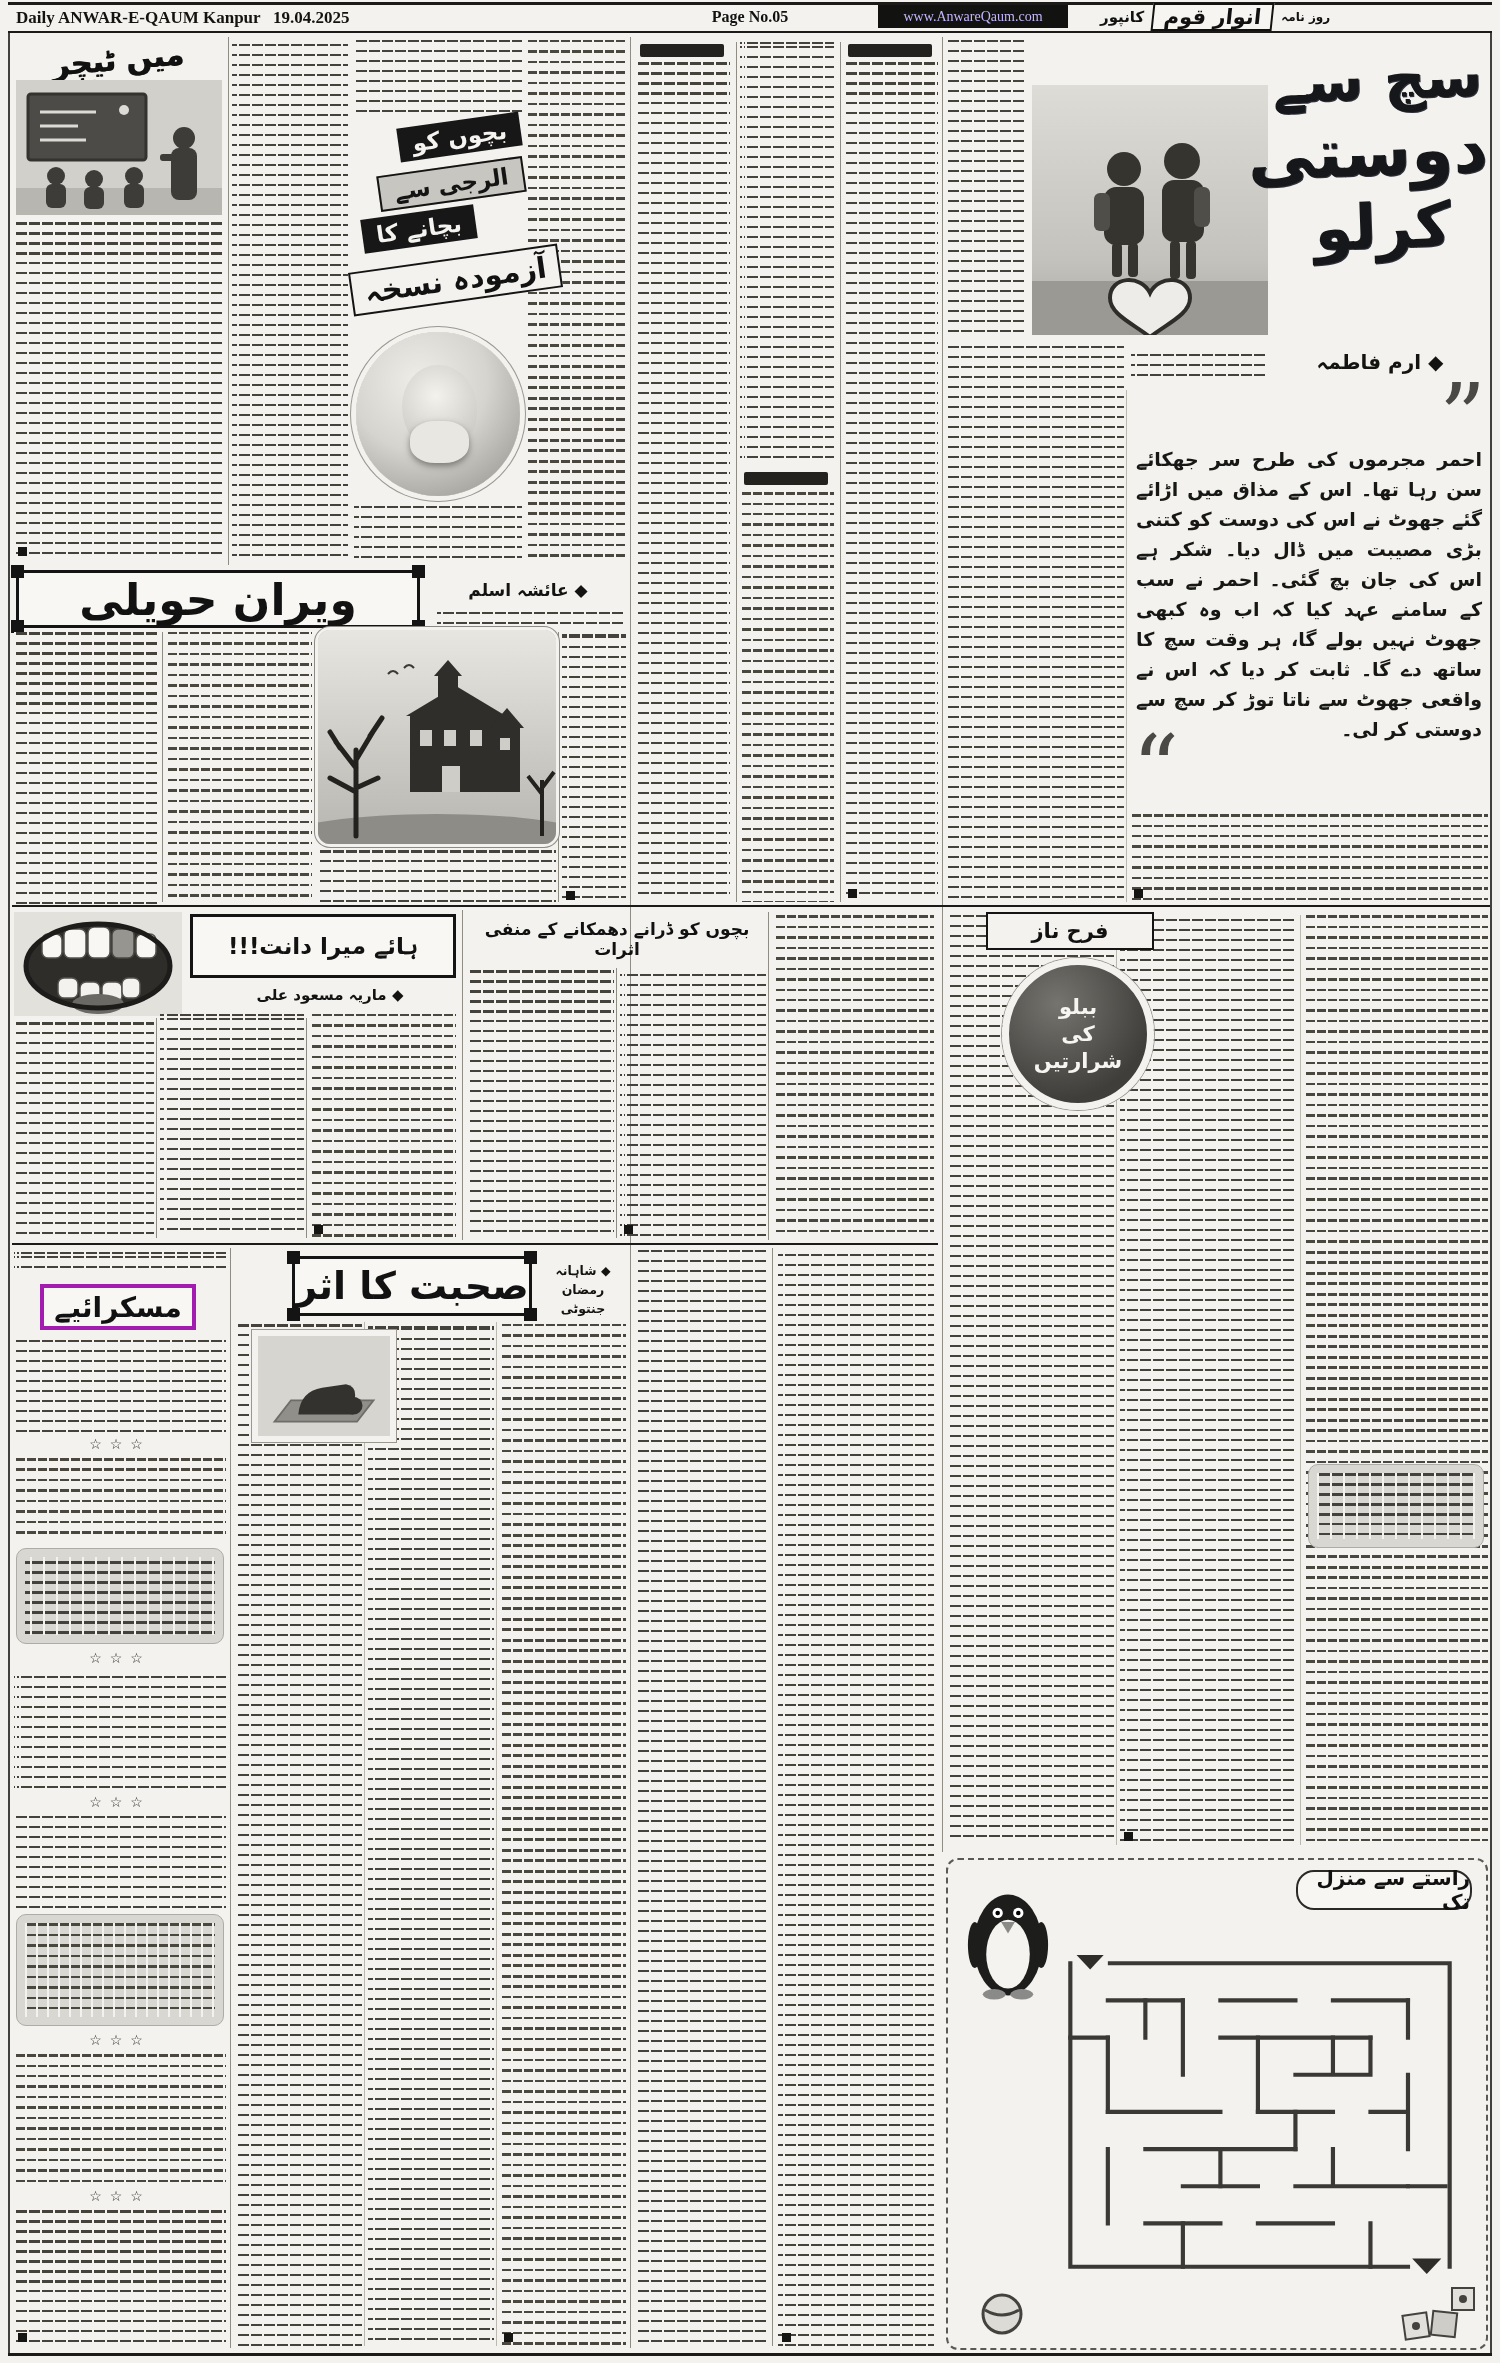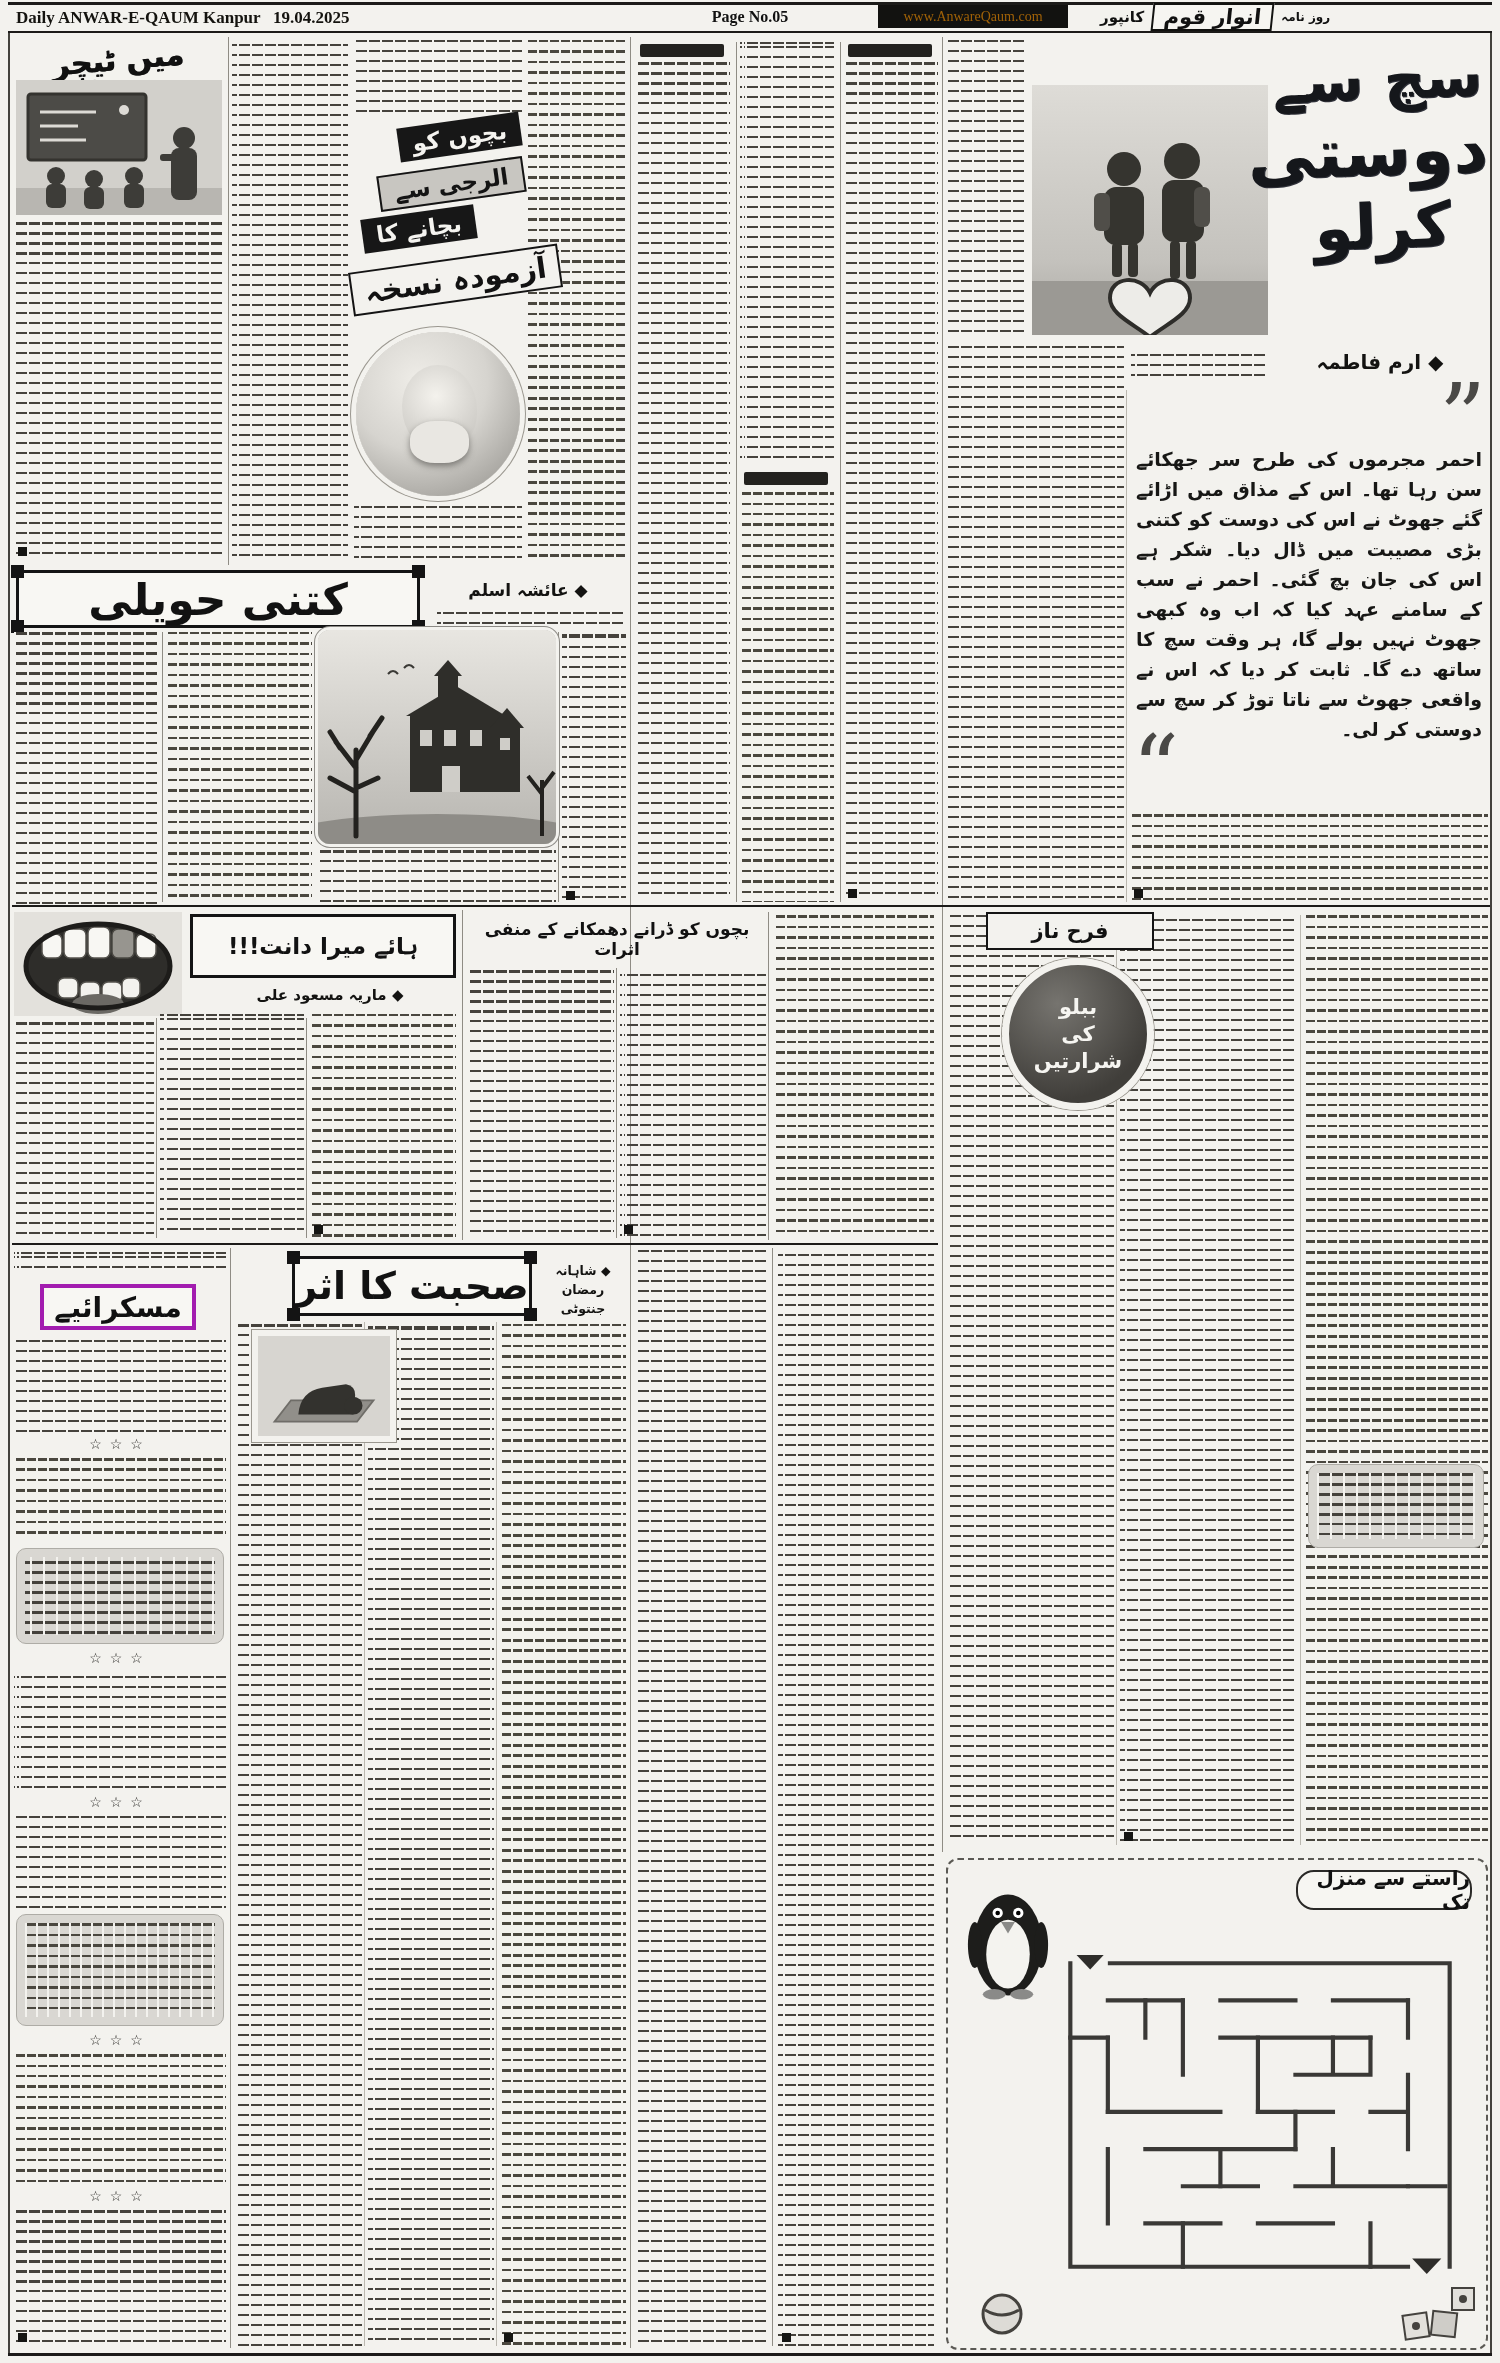--- a/index.html
+++ b/index.html
@@ -31,21 +31,21 @@
   .lead{ position:absolute; background:#23221f; height:13px; border-radius:2px; }
 
   .rule-v{ position:absolute; width:1px; background:#8f8c84; }
   .rule-v.dark{ width:2px; background:#44423d; }
   .rule-v.lite{ background:#bcb9b1; }
   .rule-h{ position:absolute; height:2px; background:#1c1b19; }
 
   
   .hd-left{ font-family:"Liberation Serif", serif; font-weight:bold; font-size:17px; color:#14130f; }
   .hd-center{ font-family:"Liberation Serif", serif; font-weight:bold; font-size:16px; }
-  .hd-web{ background:#121210; color:#a16207; font-family:"Liberation Serif", serif;
+  .hd-web{ background:#121210; color:#c4b5fd; font-family:"Liberation Serif", serif;
            font-size:14px; display:flex; align-items:center; justify-content:center; }
   .hd-mast{ display:flex; align-items:center; justify-content:flex-end; gap:8px; direction:rtl; }
   .hd-mast .mast-box{ border:2px solid #121210; padding:0 10px; font-weight:bold; font-size:21px;
                       transform:skewX(-6deg); background:#f6f5f1; }
   .hd-mast .sm{ font-size:12px; font-weight:bold; }
   .hd-mast .city{ font-size:15px; font-weight:bold; }
 
   
   .big-box-head{
     position:absolute; border:3px solid #141414; background:#f8f7f3;
@@ -244,21 +244,21 @@
     <span class="qmark" style="bottom:-10px;left:2px;">“</span>
   </div>
 
   <div class="st s3 endmark" style="left:1130px;top:814px;width:358px;height:88px;"></div>
 
   <div class="big-box-head urdu" style="left:16px;top:570px;width:404px;height:58px;font-size:44px;">
     <i class="bxc" style="left:-8px;top:-8px;"></i>
     <i class="bxc" style="right:-8px;top:-8px;"></i>
     <i class="bxc" style="left:-8px;bottom:-8px;"></i>
     <i class="bxc" style="right:-8px;bottom:-8px;"></i>
-    <span>کتنی حویلی</span>
+    <span>ویران حویلی</span>
   </div>
 
   <div class="author-line urdu" style="left:432px;top:580px;width:192px;font-size:17px;">
     <span>◆</span>
     <span>عائشہ اسلم</span>
   </div>
   <div class="st s2" style="left:436px;top:608px;width:188px;height:18px;"></div>
 
   <div class="st" style="left:14px;top:632px;width:144px;height:272px;"></div>
   <div class="rule-v abs" style="left:162px;top:632px;height:270px;"></div>

